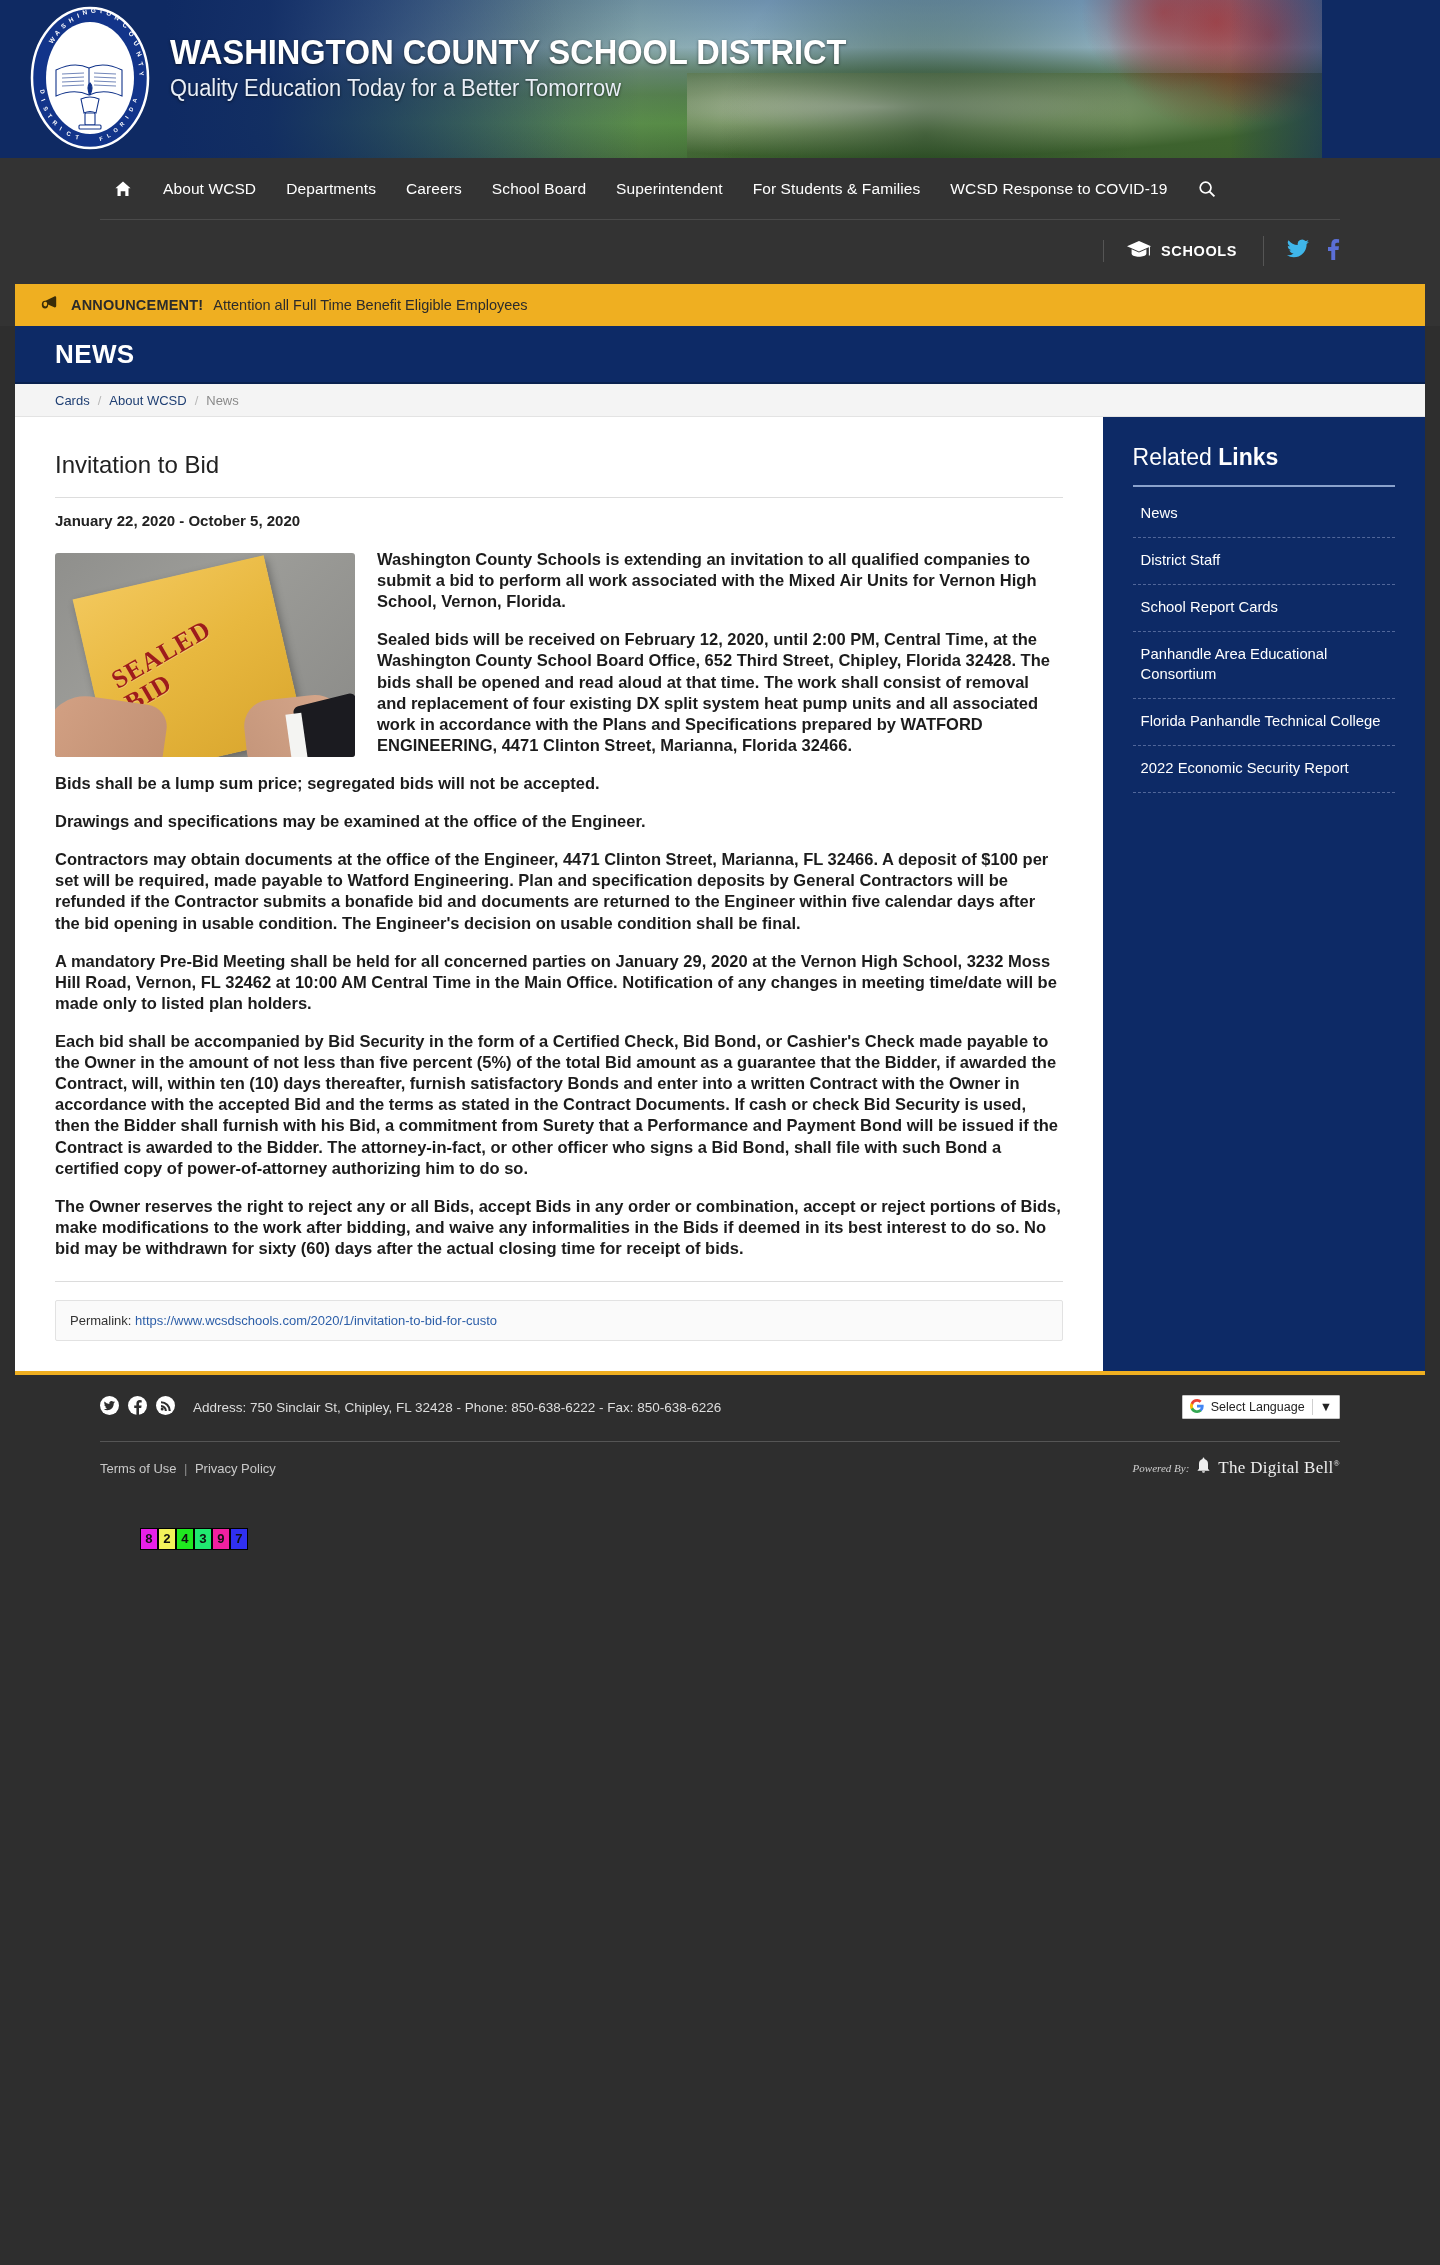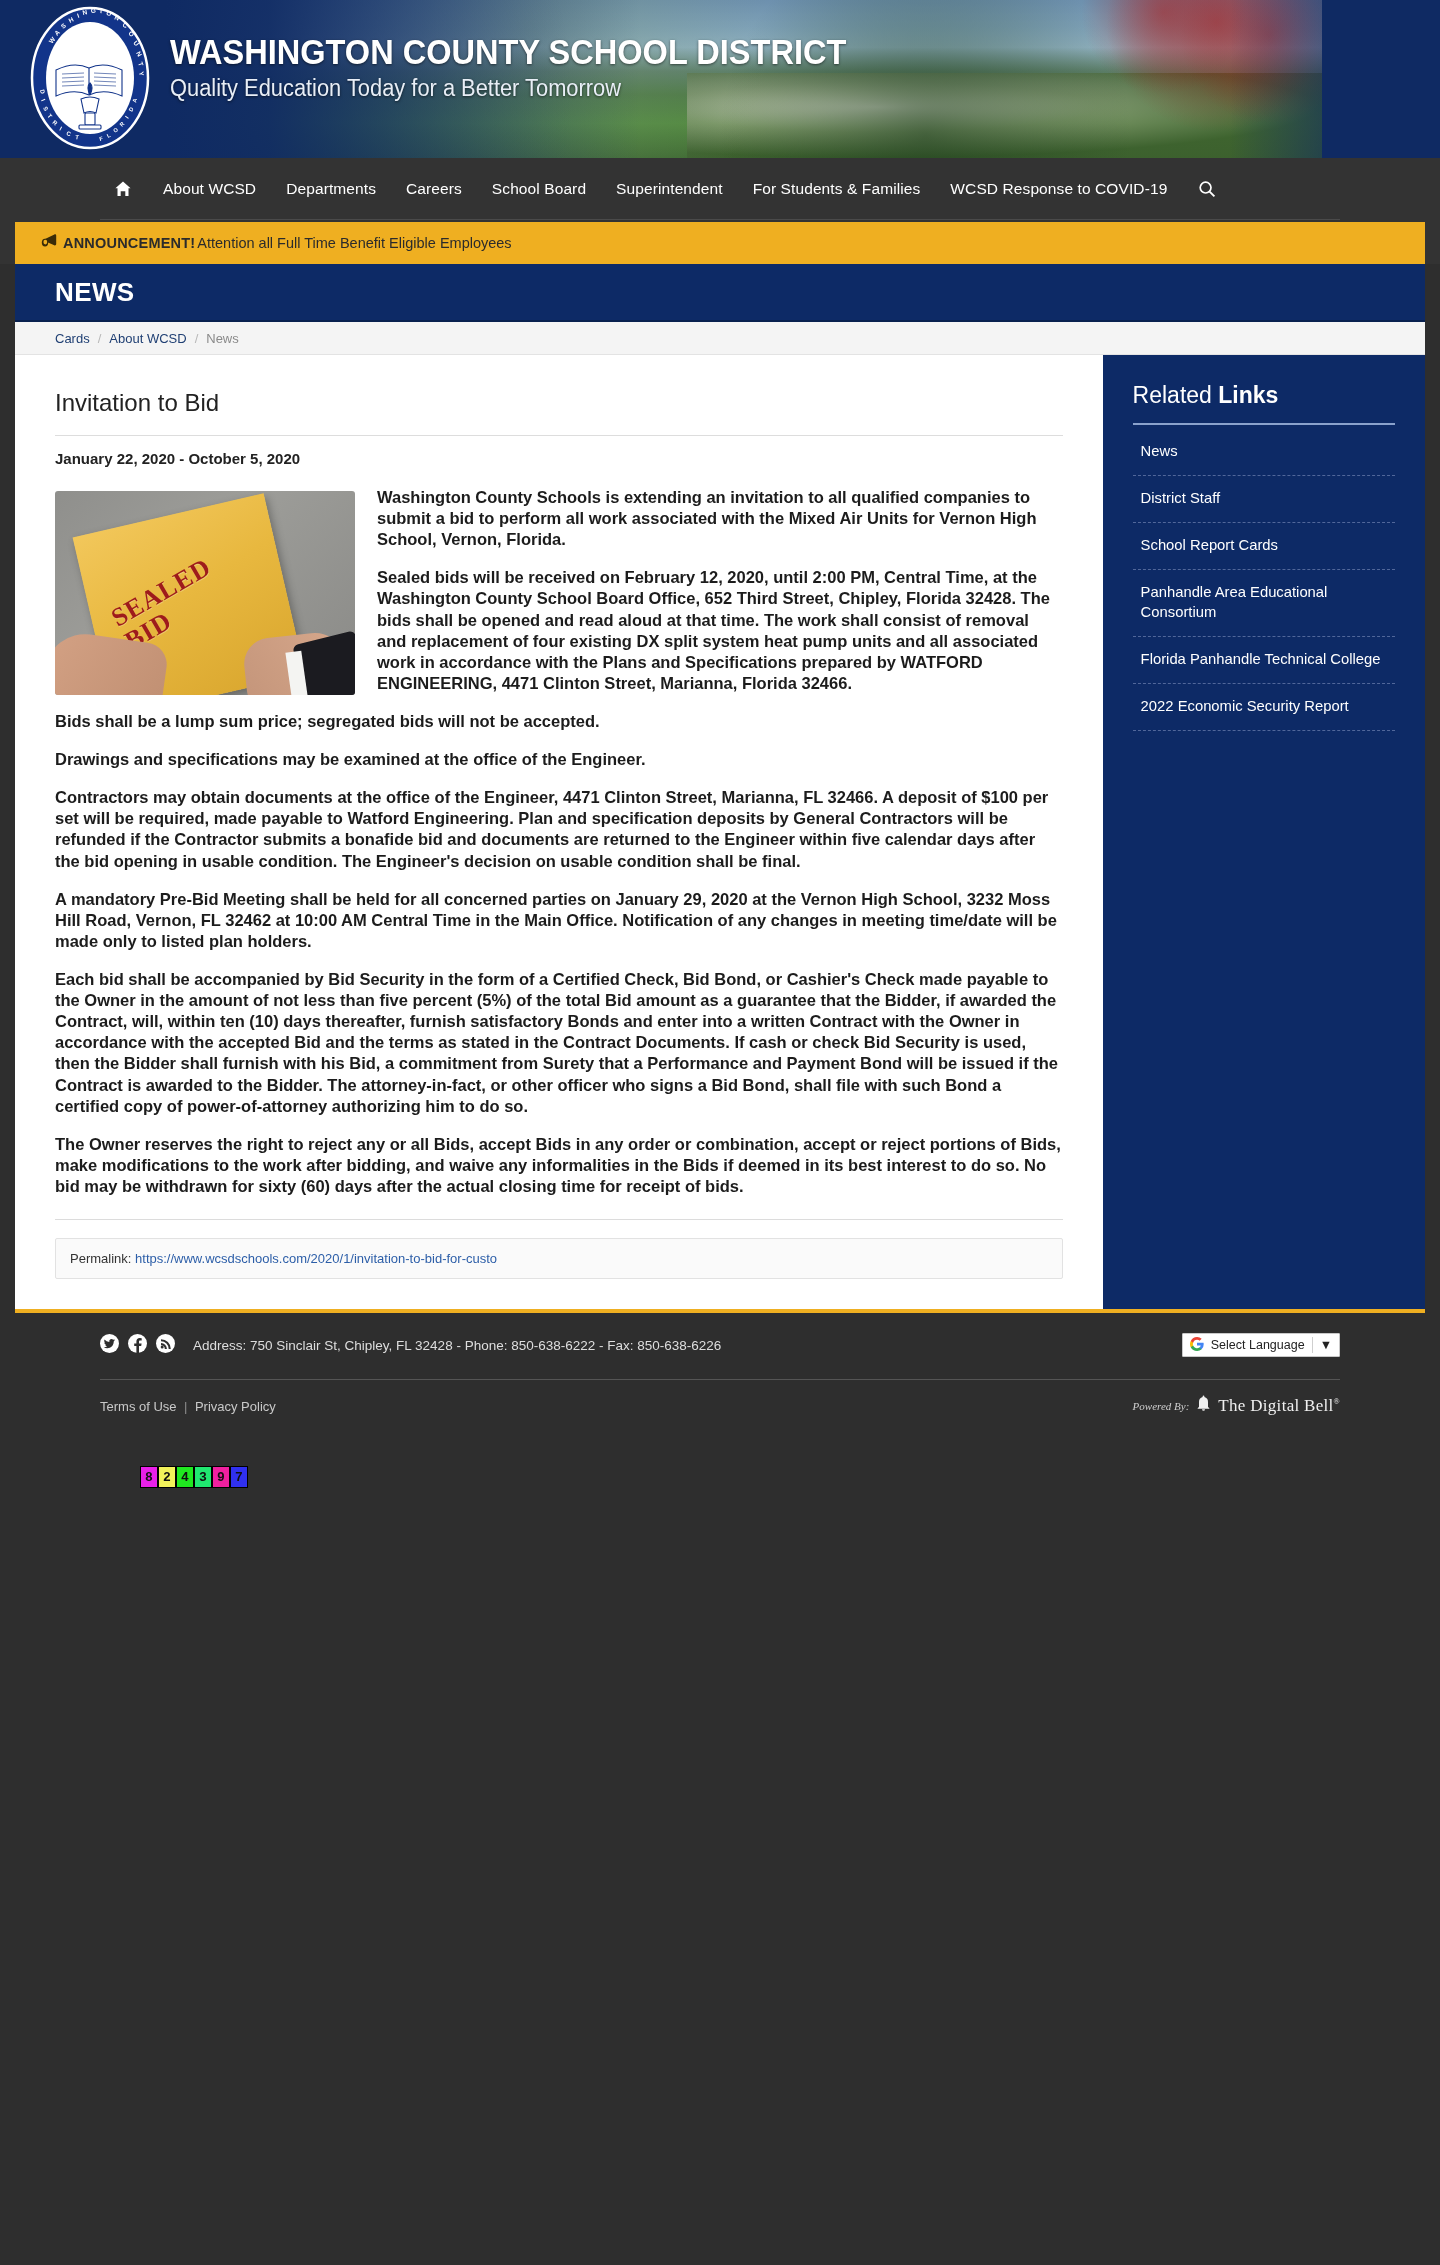--- a/index.html
+++ b/index.html
@@ -99,21 +99,21 @@
     display: flex; align-items: center; gap: 16px;
     padding-left: 22px; margin-left: 4px;
     border-left: 1px solid #555; height: 30px;
   }
 
   
   .announce-wrap { background:#333; padding: 2px 0 0 0; }
   .announce {
     width: 1410px; margin: 0 auto;
     background: #efaf21;
-    height: 42px; display: flex; align-items: center; gap: 2px;
+    height: 42px; display: flex; align-items: center; gap: 10px;
     padding: 0 26px;
   }
   .announce .label { font-size: 14.5px; font-weight: 700; color: #2b2b2b; letter-spacing: .2px;}
   .announce .msg { font-size: 14.5px; color: #2b2b2b; }
 
   
   .page-shell { width: 1410px; margin: 0 auto; }
   .titlebar {
     background: #0d2a66; height: 58px;
     display: flex; align-items: center;
@@ -339,20 +339,44 @@
     <a href="#">For Students &amp; Families</a>
     <a href="#">WCSD Response to COVID-19</a>
     <a class="search-ico" href="#">
       <svg width="18" height="18" viewBox="0 0 18 18">
           <circle cx="7.6" cy="7.6" r="5.4" fill="none" stroke="#fff" stroke-width="1.7"></circle>
           <line x1="11.6" y1="11.6" x2="16.4" y2="16.4" stroke="#fff" stroke-width="1.9"></line>
         </svg>
     </a>
   </nav>
 
+  <div class="utilrow">
+    <a class="schools-link" href="#">
+      <span>
+        <svg width="26" height="19" viewBox="0 0 26 19">
+          <path d="M13 1 1 6.2l12 5.2 12-5.2z" fill="#fff"></path>
+          <path d="M5.6 9.2v4.2c0 2.1 3.4 3.4 7.4 3.4s7.4-1.3 7.4-3.4V9.2L13 12.4z" fill="#fff"></path>
+          <line x1="23.4" y1="6.8" x2="23.4" y2="15.4" stroke="#fff" stroke-width="1.1"></line>
+        </svg>
+      </span>
+      <span>SCHOOLS</span>
+    </a>
+    <div class="social-box">
+      <a href="#">
+        <svg width="24" height="20" viewBox="0 0 24 20">
+            <path d="M23 2.7a8.9 8.9 0 0 1-2.6.7A4.5 4.5 0 0 0 22.4.9a9 9 0 0 1-2.9 1.1 4.5 4.5 0 0 0-7.7 4.1A12.8 12.8 0 0 1 2.5 1.3a4.5 4.5 0 0 0 1.4 6A4.5 4.5 0 0 1 1.8 6.7v.1a4.5 4.5 0 0 0 3.6 4.4 4.5 4.5 0 0 1-2 .1 4.5 4.5 0 0 0 4.2 3.1A9 9 0 0 1 .9 16.3a12.7 12.7 0 0 0 6.9 2c8.3 0 12.8-6.9 12.8-12.8v-.6A9.2 9.2 0 0 0 23 2.7z" fill="#3fb6ea"></path>
+          </svg>
+      </a>
+      <a href="#">
+        <svg width="14" height="22" viewBox="0 0 14 22">
+            <path d="M9.2 22v-9.9h3.3l.5-3.9H9.2V6.7c0-1.1.3-1.9 1.9-1.9h2V1.3A27 27 0 0 0 10.2 1C7.3 1 5.3 2.8 5.3 6.2v2.9H2v3.9h3.3V22z" fill="#5b6fd6"></path>
+          </svg>
+      </a>
+    </div>
+  </div>
 </div>
 
 <div class="announce-wrap">
   <div class="announce">
     <span>
       <svg width="20" height="16" viewBox="0 0 20 16">
         <path d="M3.5 6.2 13.4 1.4c.9-.4 1.8.2 1.8 1.1v8.6c0 1-1 1.6-1.9 1.1L3.5 8.1z" fill="#3a2c08"></path>
         <ellipse cx="4" cy="9.6" rx="3.2" ry="3.9" fill="#3a2c08"></ellipse>
         <ellipse cx="4.3" cy="9.1" rx="1.9" ry="2.4" fill="#efaf21"></ellipse>
       </svg>

